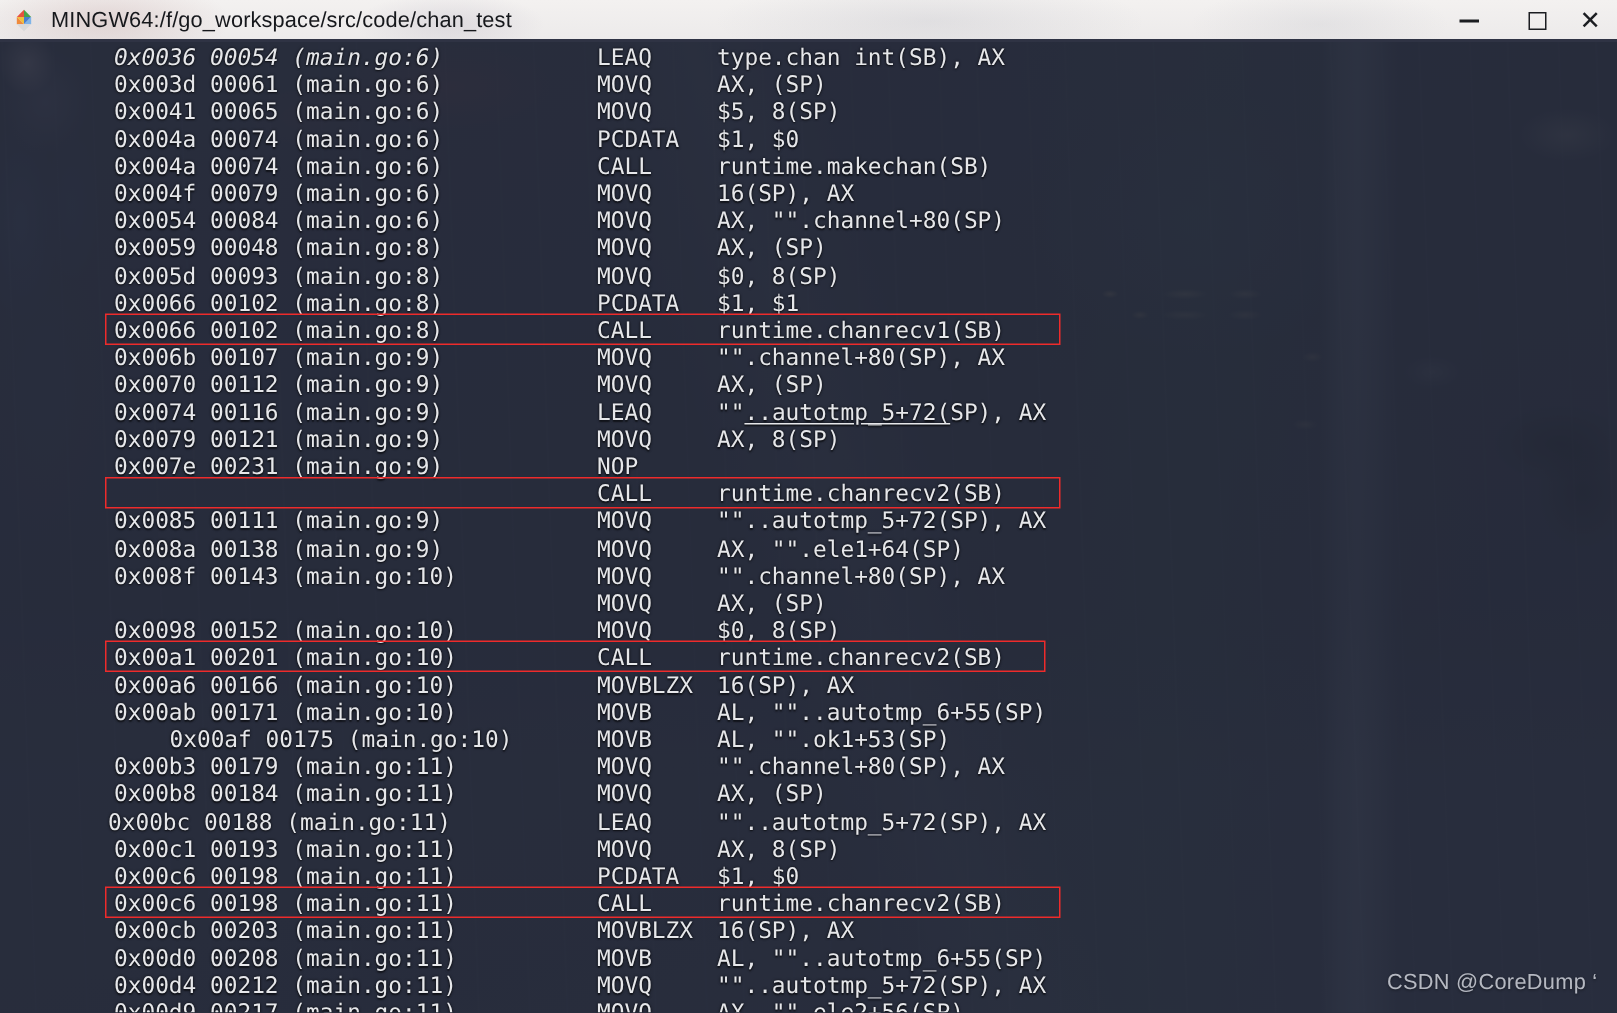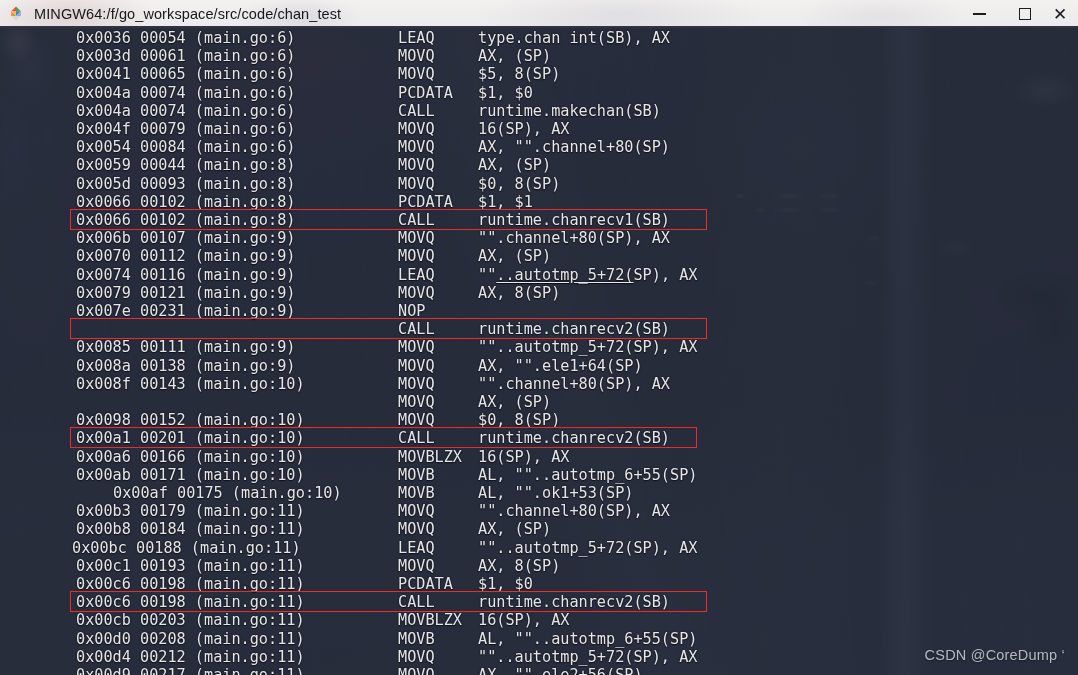--- a/index.html
+++ b/index.html
@@ -258,28 +258,28 @@
     </div>
   </div>
   <div id="titlebar-bottom-edge"></div>
 
   <div id="terminal">
     <div id="wallpaper"></div>
     <div id="rain"></div>
     <div id="term-tint"></div>
 
     <div id="code">
-        <div class="line" style="top: 1px;"><span class="col-addr" style="left: 76px;">0x0036 00054 (main.go:6)</span><span class="col-mnem" style="left: 398px;">LEAQ</span><span class="col-args" style="left: 478px;">type.chan int(SB), AX</span></div>
+        <div class="line" style="top: 1px;"><span class="col-addr" style="left: 76px; font-style: italic;">0x0036 00054 (main.go:6)</span><span class="col-mnem" style="left: 398px;">LEAQ</span><span class="col-args" style="left: 478px;">type.chan int(SB), AX</span></div>
         <div class="line" style="top: 19.2px;"><span class="col-addr" style="left: 76px;">0x003d 00061 (main.go:6)</span><span class="col-mnem" style="left: 398px;">MOVQ</span><span class="col-args" style="left: 478px;">AX, (SP)</span></div>
         <div class="line" style="top: 37.4px;"><span class="col-addr" style="left: 76px;">0x0041 00065 (main.go:6)</span><span class="col-mnem" style="left: 398px;">MOVQ</span><span class="col-args" style="left: 478px;">$5, 8(SP)</span></div>
         <div class="line" style="top: 55.6px;"><span class="col-addr" style="left: 76px;">0x004a 00074 (main.go:6)</span><span class="col-mnem" style="left: 398px;">PCDATA</span><span class="col-args" style="left: 478px;">$1, $0</span></div>
         <div class="line" style="top: 73.8px;"><span class="col-addr" style="left: 76px;">0x004a 00074 (main.go:6)</span><span class="col-mnem" style="left: 398px;">CALL</span><span class="col-args" style="left: 478px;">runtime.makechan(SB)</span></div>
         <div class="line" style="top: 92px;"><span class="col-addr" style="left: 76px;">0x004f 00079 (main.go:6)</span><span class="col-mnem" style="left: 398px;">MOVQ</span><span class="col-args" style="left: 478px;">16(SP), AX</span></div>
         <div class="line" style="top: 110.2px;"><span class="col-addr" style="left: 76px;">0x0054 00084 (main.go:6)</span><span class="col-mnem" style="left: 398px;">MOVQ</span><span class="col-args" style="left: 478px;">AX, "".channel+80(SP)</span></div>
-        <div class="line" style="top: 128.4px;"><span class="col-addr" style="left: 76px;">0x0059 00044 (main.go:8)</span><span class="col-mnem" style="left: 398px;">MOVQ</span><span class="col-args" style="left: 478px;">AX, (SP)</span></div>
+        <div class="line" style="top: 128.4px;"><span class="col-addr" style="left: 76px;">0x0059 00048 (main.go:8)</span><span class="col-mnem" style="left: 398px;">MOVQ</span><span class="col-args" style="left: 478px;">AX, (SP)</span></div>
         <div class="line" style="top: 146.6px;"><span class="col-addr" style="left: 76px;">0x005d 00093 (main.go:8)</span><span class="col-mnem" style="left: 398px;">MOVQ</span><span class="col-args" style="left: 478px;">$0, 8(SP)</span></div>
         <div class="line" style="top: 164.8px;"><span class="col-addr" style="left: 76px;">0x0066 00102 (main.go:8)</span><span class="col-mnem" style="left: 398px;">PCDATA</span><span class="col-args" style="left: 478px;">$1, $1</span></div>
         <div class="line" style="top: 183px;"><span class="col-addr" style="left: 76px;">0x0066 00102 (main.go:8)</span><span class="col-mnem" style="left: 398px;">CALL</span><span class="col-args" style="left: 478px;">runtime.chanrecv1(SB)</span></div>
         <div class="hl-box" style="left: 70px; top: 181px; width: 637px; height: 21px; border-color: rgb(238, 43, 43);"></div>
         <div class="line" style="top: 201.2px;"><span class="col-addr" style="left: 76px;">0x006b 00107 (main.go:9)</span><span class="col-mnem" style="left: 398px;">MOVQ</span><span class="col-args" style="left: 478px;">"".channel+80(SP), AX</span></div>
         <div class="line" style="top: 219.4px;"><span class="col-addr" style="left: 76px;">0x0070 00112 (main.go:9)</span><span class="col-mnem" style="left: 398px;">MOVQ</span><span class="col-args" style="left: 478px;">AX, (SP)</span></div>
         <div class="line" style="top: 237.6px;"><span class="col-addr" style="left: 76px;">0x0074 00116 (main.go:9)</span><span class="col-mnem" style="left: 398px;">LEAQ</span><span class="col-args" style="left: 478px;"><span>""</span><span class="ul">..autotmp_5+72(</span><span>SP), AX</span></span></div>
         <div class="line" style="top: 255.8px;"><span class="col-addr" style="left: 76px;">0x0079 00121 (main.go:9)</span><span class="col-mnem" style="left: 398px;">MOVQ</span><span class="col-args" style="left: 478px;">AX, 8(SP)</span></div>
         <div class="line" style="top: 274px;"><span class="col-addr" style="left: 76px;">0x007e 00231 (main.go:9)</span><span class="col-mnem" style="left: 398px;">NOP</span><span class="col-args" style="left: 478px;"></span></div>
         <div class="line" style="top: 292.2px;"><span class="col-mnem" style="left: 398px;">CALL</span><span class="col-args" style="left: 478px;">runtime.chanrecv2(SB)</span></div>

